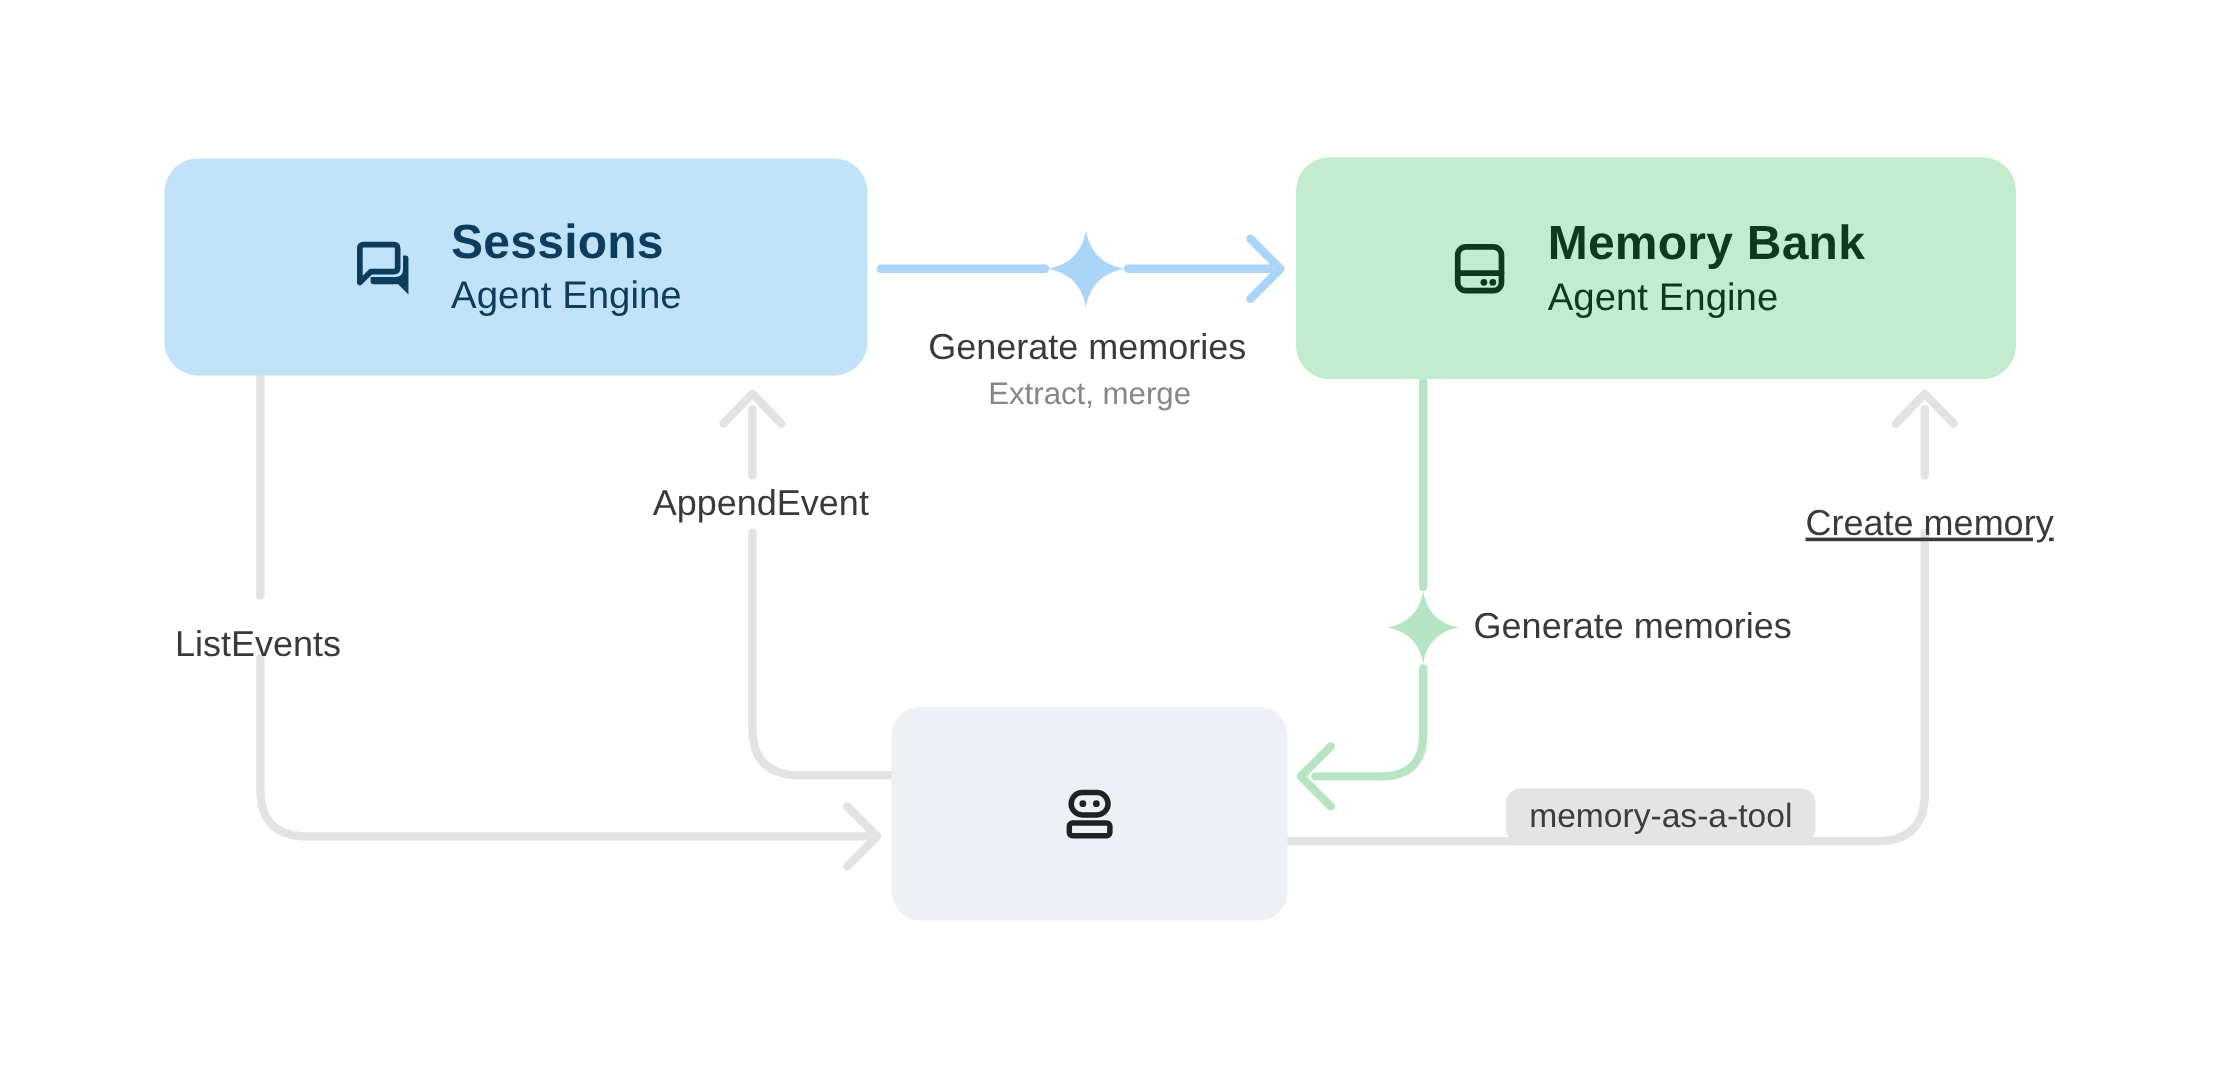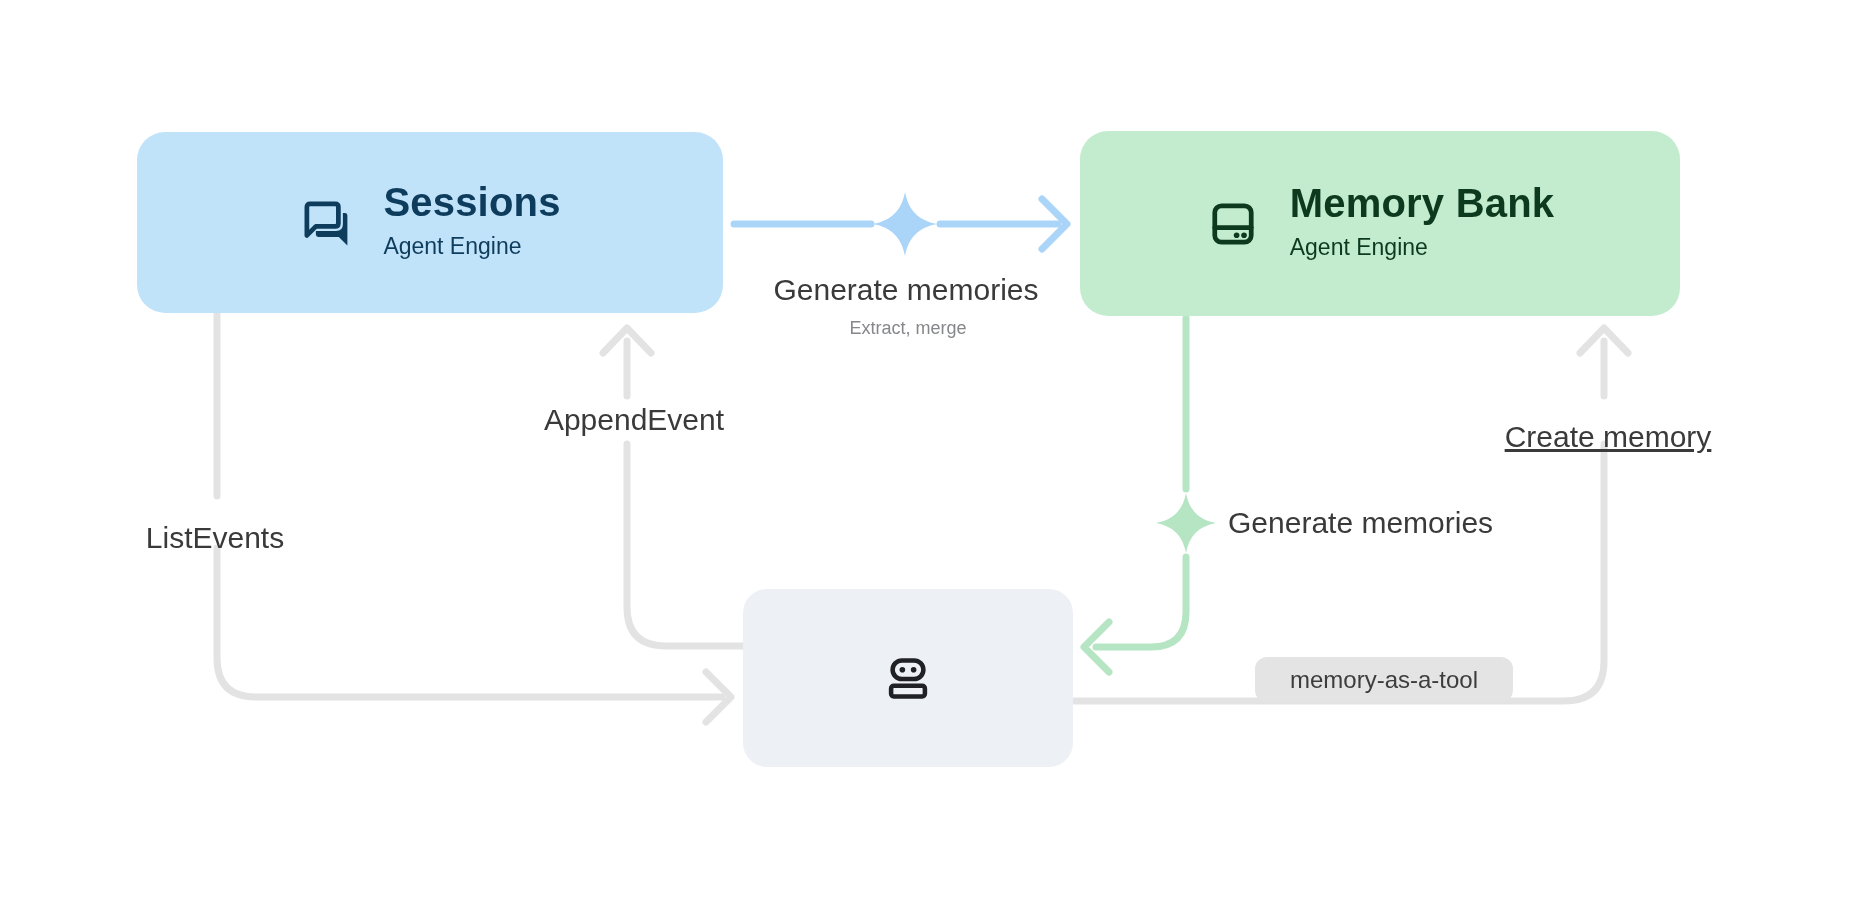--- a/index.html
+++ b/index.html
@@ -25,36 +25,36 @@
   .node-memory{left:1080px;top:131px;width:600px;height:185px;
     background:var(--memory-bg);color:var(--memory-fg);}
   .node-agent{left:743px;top:589px;width:330px;height:178px;border-radius:24px;
     background:var(--agent-bg);color:var(--agent-fg);gap:26px;}
   .node-icon{flex:0 0 auto;display:block;}
   .node-icon svg{display:block;}
   .i-stroke{fill:none;stroke:currentColor;stroke-width:2.1;stroke-linejoin:round;stroke-linecap:round;}
   .i-fill{fill:currentColor;stroke:none;}
   .agent-ic{color:var(--agent-icon);}
   .node-title{font-size:40px;font-weight:700;line-height:47px;letter-spacing:.2px;}
-  .node-subtitle{font-size:23px;font-weight:400;line-height:40px;}
+  .node-subtitle{font-size:32px;font-weight:400;line-height:40px;}
 
   .edge-label{
     position:absolute;transform:translate(-50%,-50%);
     font-size:30px;font-weight:500;color:var(--label-fg);white-space:nowrap;
   }
   .edge-label.anchor-left{transform:translate(0,-50%);}
   .edge-sublabel{
     position:absolute;transform:translate(-50%,-50%);
-    font-size:18px;font-weight:400;color:var(--sublabel-fg);white-space:nowrap;
+    font-size:26px;font-weight:400;color:var(--sublabel-fg);white-space:nowrap;
   }
   .badge{
     position:absolute;left:1255px;top:657px;width:258px;height:45px;
     background:var(--badge-bg);color:var(--badge-fg);border-radius:12px;
     display:flex;align-items:center;justify-content:center;
-    font-size:24px;font-weight:400;white-space:nowrap;
+    font-size:28px;font-weight:400;white-space:nowrap;
   }
 </style>
 </head>
 <body>
 
 <div class="canvas">
 
   <svg class="wires" viewBox="0 0 1860 904" aria-hidden="true">
 
     <g class="wire wire-blue">

